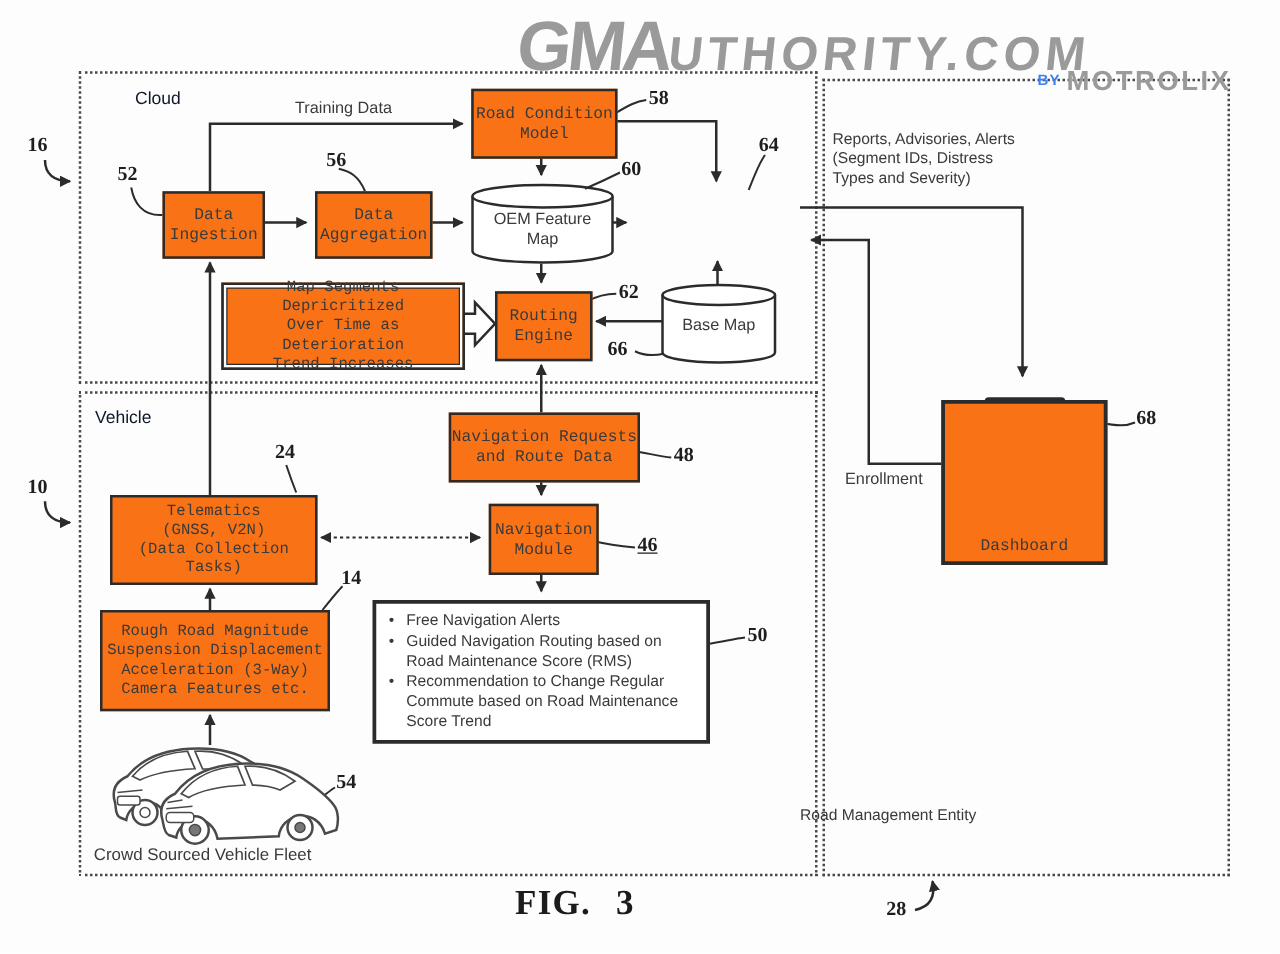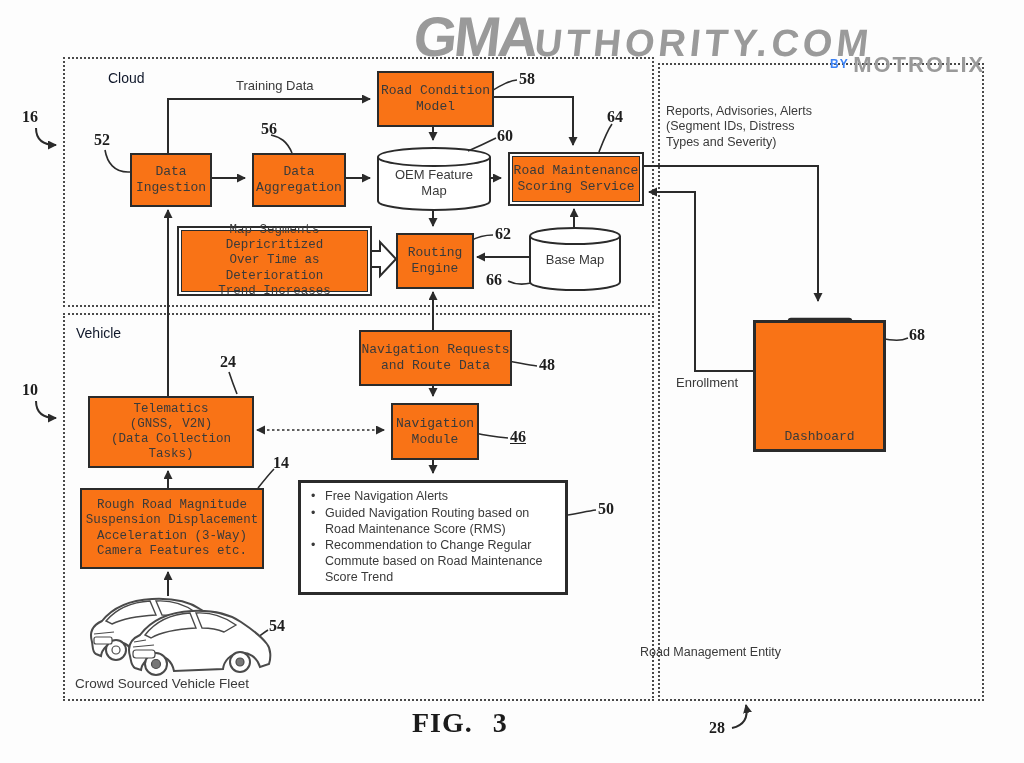--- a/index.html
+++ b/index.html
@@ -170,22 +170,20 @@
   </svg>
 
   <div class="node" style="left:377px;top:71px;width:113px;height:52px;">Road Condition
 Model</div>
   <div class="node" style="left:130px;top:153px;width:78px;height:50px;">Data
 Ingestion</div>
   <div class="node" style="left:252px;top:153px;width:90px;height:50px;">Data
 Aggregation</div>
   <div class="cyl-label" style="left:380px;top:162px;width:108px;height:42px;">OEM Feature
 Map</div>
-  <div class="node double" style="left:508px;top:152px;width:132px;height:50px;">Road Maintenance
-Scoring Service</div>
   <div class="node double" style="left:177px;top:226px;width:191px;height:66px;font-size:12.5px;">Map Segments Depricritized
 Over Time as Deterioration
 Trend Increases</div>
   <div class="node" style="left:396px;top:233px;width:74px;height:52px;">Routing
 Engine</div>
   <div class="cyl-label" style="left:532px;top:242px;width:86px;height:36px;">Base Map</div>
   <div class="node" style="left:359px;top:330px;width:149px;height:52px;">Navigation Requests
 and Route Data</div>
   <div class="node" style="left:88px;top:396px;width:162px;height:68px;font-size:12.5px;">Telematics
 (GNSS, V2N)

